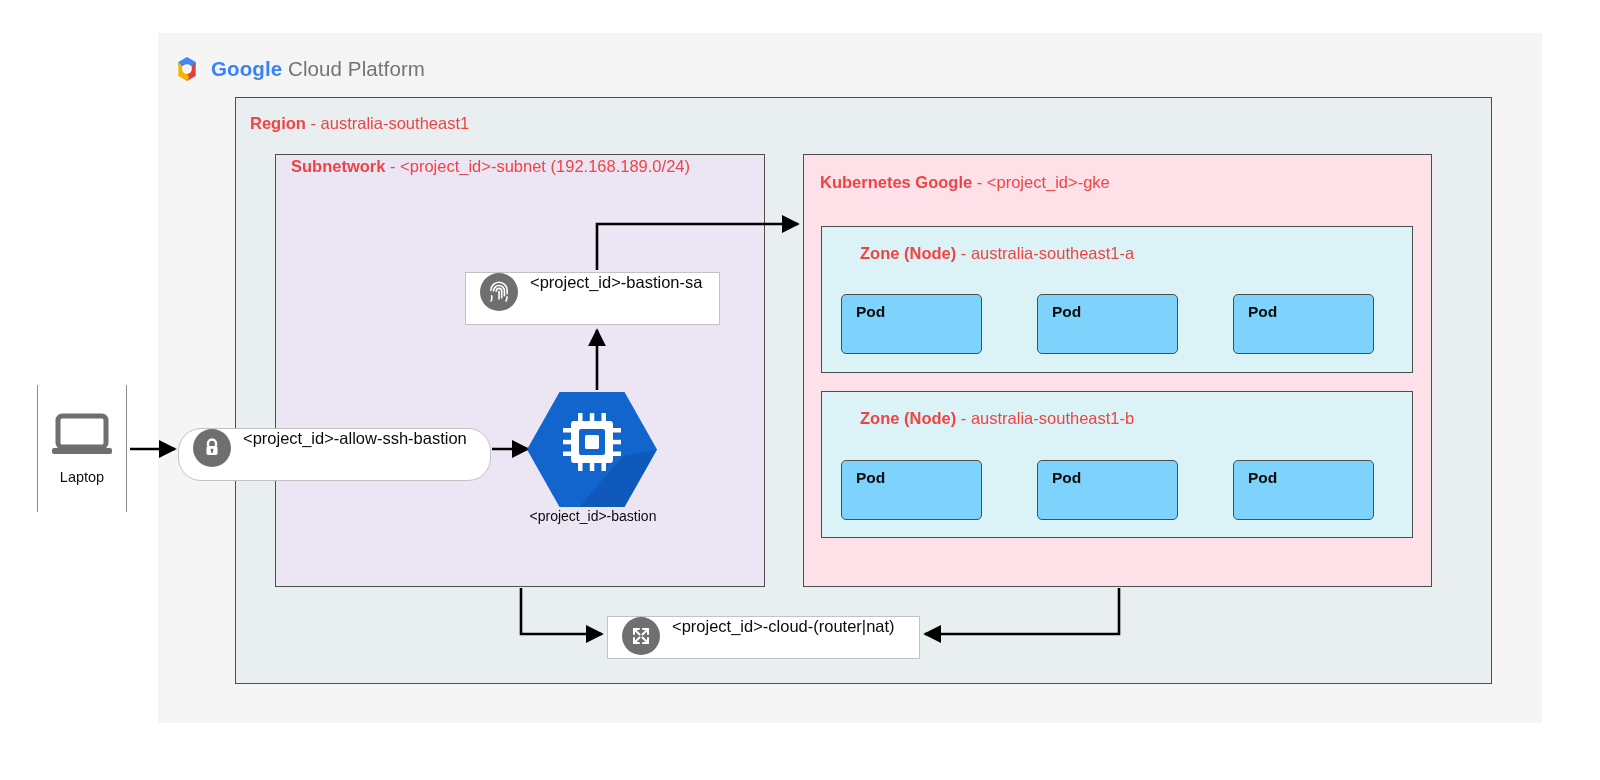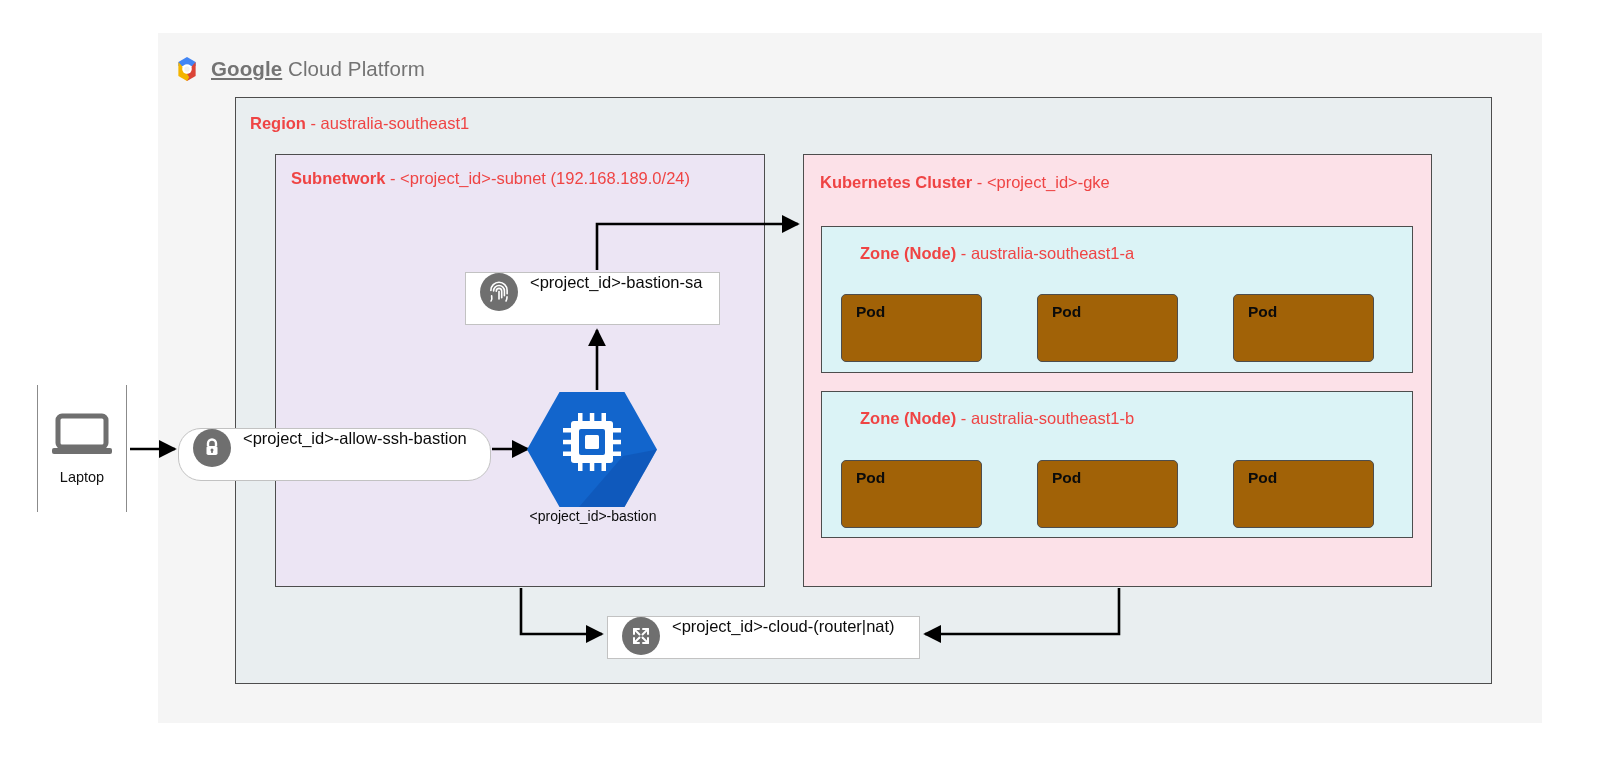--- a/index.html
+++ b/index.html
@@ -33,21 +33,21 @@
     width: 420px; height: 34px;
     display: flex; align-items: center; gap: 9px;
   }
   #gcp-logo { width: 30px; height: 30px; display: block; }
   #gcp-wordmark {
     font-size: 20.5px;
     color: #737373;
     letter-spacing: .1px;
     white-space: nowrap;
   }
-  #gcp-wordmark b { font-weight: 700; color: #737373; text-decoration: underline; }
+  #gcp-wordmark b { font-weight: 700; color: #3b82f6; }
 
   
   #region-panel {
     left: 235px; top: 97px;
     width: 1257px; height: 587px;
     background: #e9eef0;
     border: 1.6px solid #4d4d4d;
   }
   .panel-title {
     position: absolute;
@@ -58,21 +58,21 @@
   .panel-title b { font-weight: 700; }
   #region-title { left: 250px; top: 114px; }
 
   
   #subnet-panel {
     left: 275px; top: 154px;
     width: 490px; height: 433px;
     background: #ece5f4;
     border: 1.6px solid #4d4d4d;
   }
-  #subnet-title { left: 291px; top: 169px; }
+  #subnet-title { left: 291px; top: 157px; }
 
   
   #cluster-panel {
     left: 803px; top: 154px;
     width: 629px; height: 433px;
     background: #fce1e8;
     border: 1.6px solid #4d4d4d;
   }
   #cluster-title { left: 820px; top: 173px; }
 
@@ -85,25 +85,25 @@
     height: 147px;
   }
   #zone-a { top: 226px; }
   #zone-b { top: 391px; }
   .zone-title { left: 860px; text-align: center; }
   #zone-a-title { top: 244px; }
   #zone-b-title { top: 409px; }
 
   
   .pod-box {
-    background: #a16207;
+    background: #7dd3fc;
     border: 1.6px solid #4d4d4d;
     border-radius: 5px;
     width: 141px;
-    height: 68px;
+    height: 60px;
   }
   .pod-label {
     position: absolute;
     left: 14px; top: 8px;
     font-size: 15.5px;
     font-weight: 700;
     color: #0b0b0b;
   }
   .pod-a { top: 294px; }
   .pod-b { top: 460px; }
@@ -214,21 +214,21 @@
     <b>Region</b><span> - australia-southeast1</span>
   </div>
 
   <div id="subnet-panel" class="abs"></div>
   <div id="subnet-title" class="panel-title">
     <b>Subnetwork</b><span> - &lt;project_id&gt;-subnet (192.168.189.0/24)</span>
   </div>
 
   <div id="cluster-panel" class="abs"></div>
   <div id="cluster-title" class="panel-title">
-    <b>Kubernetes Cluster</b><span> - &lt;project_id&gt;-gke</span>
+    <b>Kubernetes Google</b><span> - &lt;project_id&gt;-gke</span>
   </div>
 
   <div id="zone-a" class="abs zone-box"></div>
   <div id="zone-a-title" class="panel-title zone-title">
     <b>Zone (Node)</b><span> - australia-southeast1-a</span>
   </div>
   <div class="abs pod-box pod-a pod-c1">
     <span class="pod-label">Pod</span>
   </div>
   <div class="abs pod-box pod-a pod-c2">

